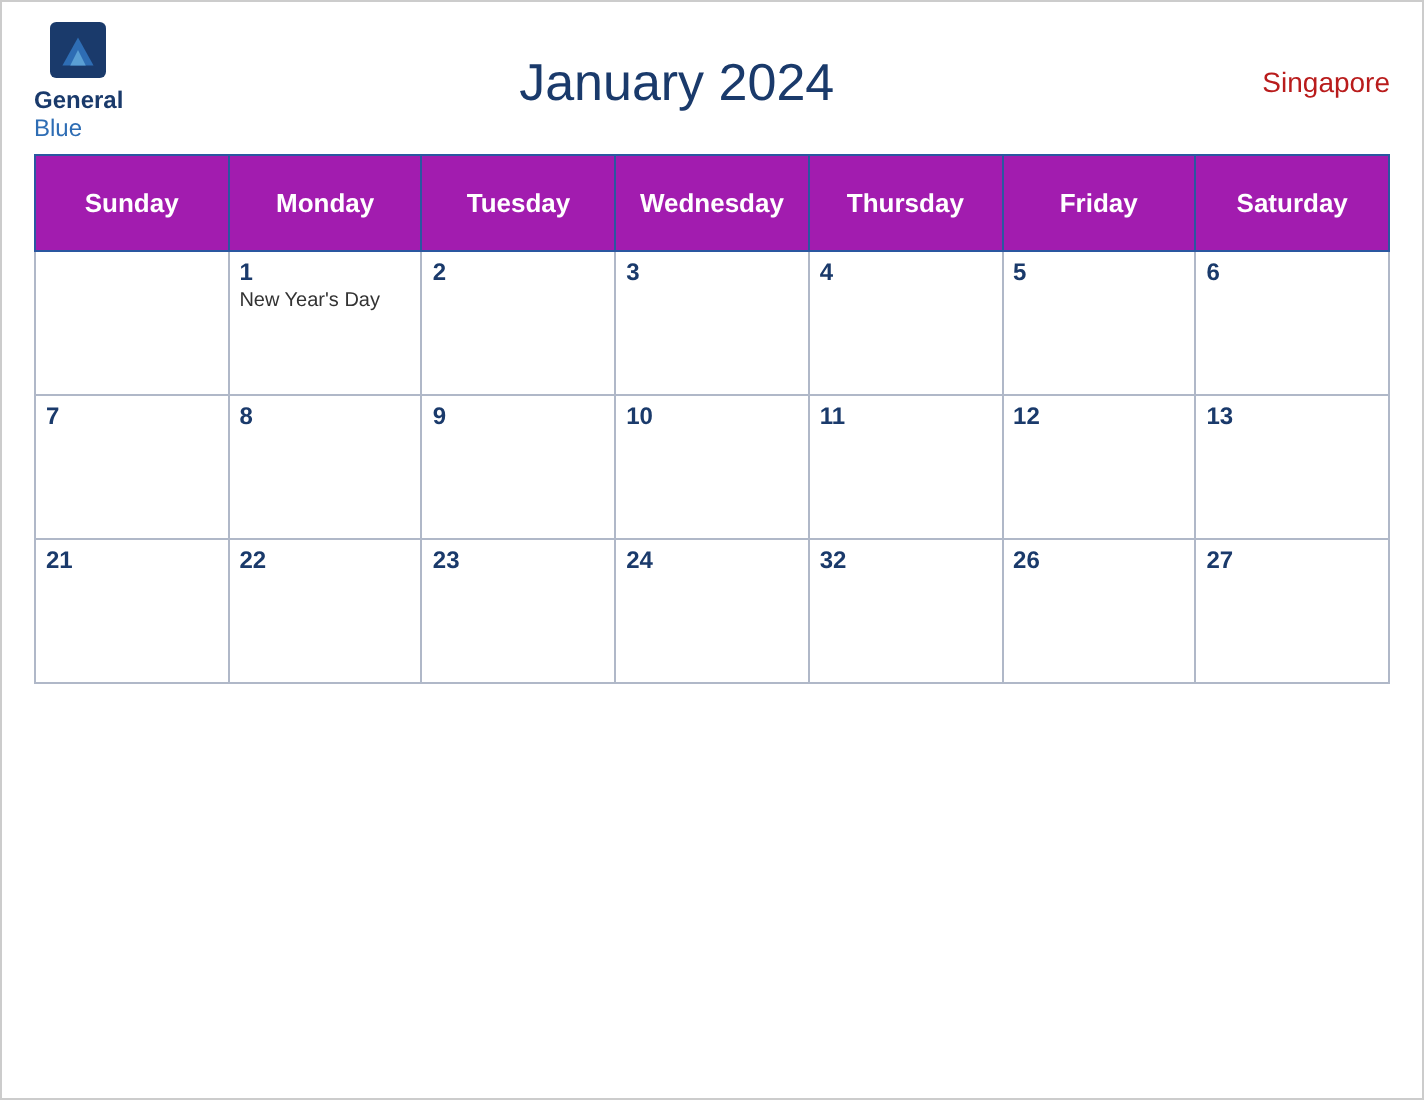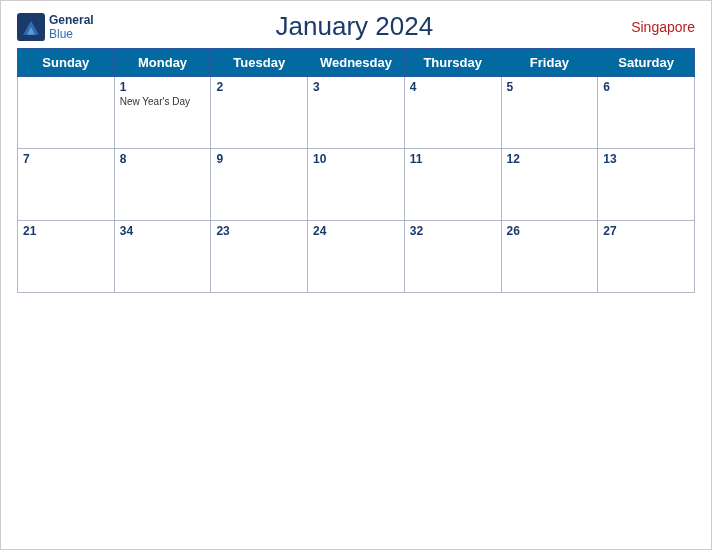--- a/index.html
+++ b/index.html
@@ -22,20 +22,21 @@
     .calendar-header {
       display: flex;
       align-items: center;
       justify-content: space-between;
       margin-bottom: 6px;
     }
     .logo-area {
       display: flex;
       align-items: center;
       gap: 4px;
+      flex-direction: column;
     }
     .logo-icon {
       width: 28px;
       height: 28px;
     }
     .calendar-title {
       font-size: 26px;
       font-weight: normal;
       color: #1a3a6b;
       text-align: center;
@@ -46,24 +47,24 @@
       color: #b91c1c;
       text-align: right;
       min-width: 80px;
     }
     .calendar-grid {
       width: 100%;
       border-collapse: collapse;
       border: 1px solid #b0b8c8;
     }
     .calendar-grid th {
-      background-color: #0369a1;
+      background-color: #a21caf;
       color: #fff;
       text-align: center;
-      padding: 6px 4px;
+      padding: 16px 4px;
       font-size: 13px;
       font-weight: bold;
       border: 1px solid #2a57a0;
     }
     .calendar-grid td {
       border: 1px solid #b0b8c8;
       vertical-align: top;
       width: calc(100% / 7);
       height: 72px;
       padding: 3px 5px;
@@ -159,21 +160,21 @@
           </td>
           <td>
             <span class="day-number">13</span>
           </td>
         </tr>
         <tr>
           <td>
             <span class="day-number">21</span>
           </td>
           <td>
-            <span class="day-number">34</span>
+            <span class="day-number">22</span>
           </td>
           <td>
             <span class="day-number">23</span>
           </td>
           <td>
             <span class="day-number">24</span>
           </td>
           <td>
             <span class="day-number">32</span>
           </td>

